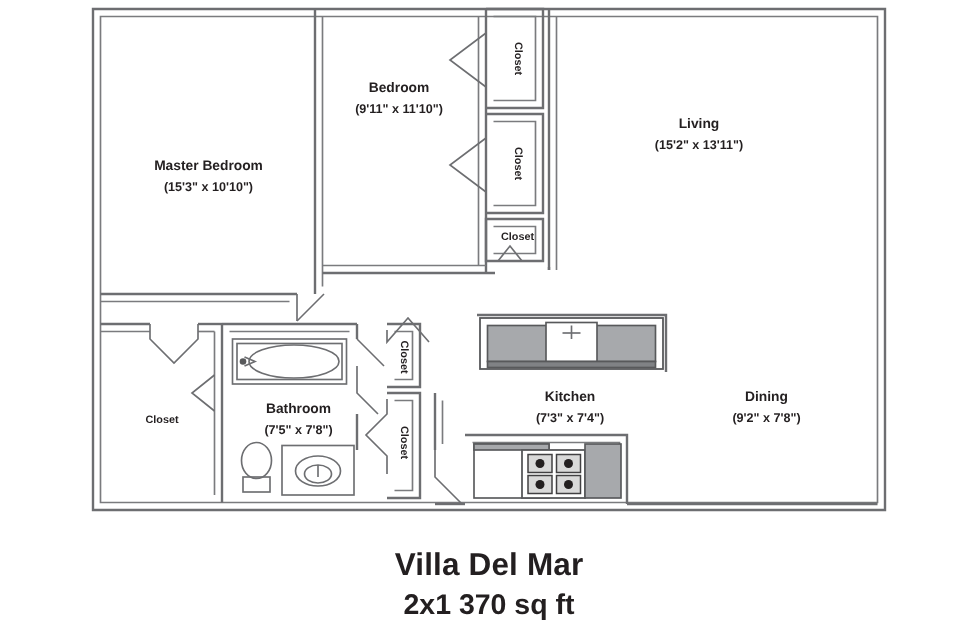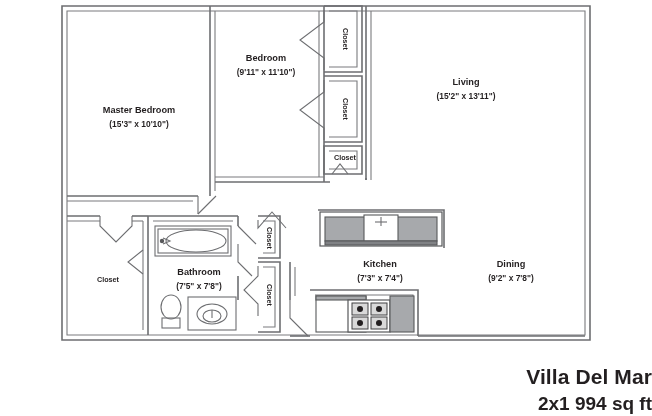--- a/index.html
+++ b/index.html
@@ -57,21 +57,21 @@
     font-size: 7.2px;
     fill: #231f20;
     text-anchor: middle;
     dominant-baseline: middle;
   }
   #caption {
     position: absolute;
     left: 0;
     top: 356px;
     width: 652px;
-    text-align: right;
+    text-align: center;
   }
   #plan-title {
     font-family: "Liberation Sans", sans-serif;
     font-weight: bold;
     font-size: 21px;
     color: #231f20;
     letter-spacing: 0.1px;
     line-height: 26px;
     margin: 8px 0 0 0;
   }
@@ -268,16 +268,16 @@
       <g>
         <text class="room-label room-name" x="511" y="265">Dining</text>
         <text class="room-label room-dims" x="511" y="279">(9'2" x 7'8")</text>
       </g>
 
     </svg>
   </div>
 
   <div id="caption">
     <div id="plan-title">Villa Del Mar</div>
-    <div id="plan-subtitle">2x1 994 sq ft</div>
+    <div id="plan-subtitle">2x1 370 sq ft</div>
   </div>
 
 </div>
 
 </body></html>

